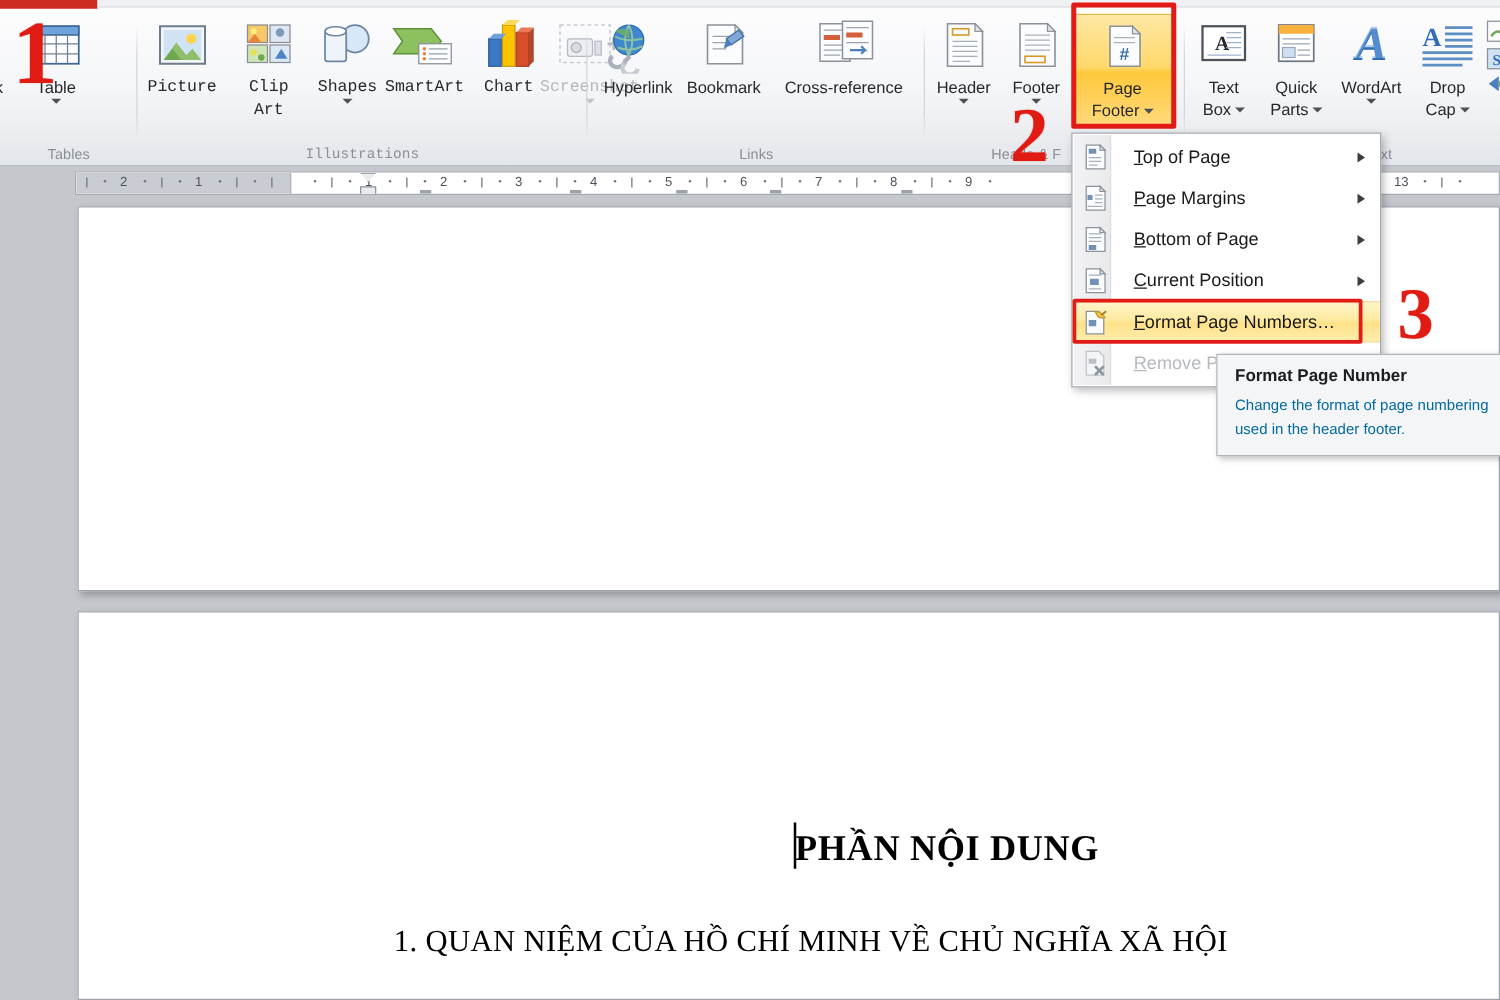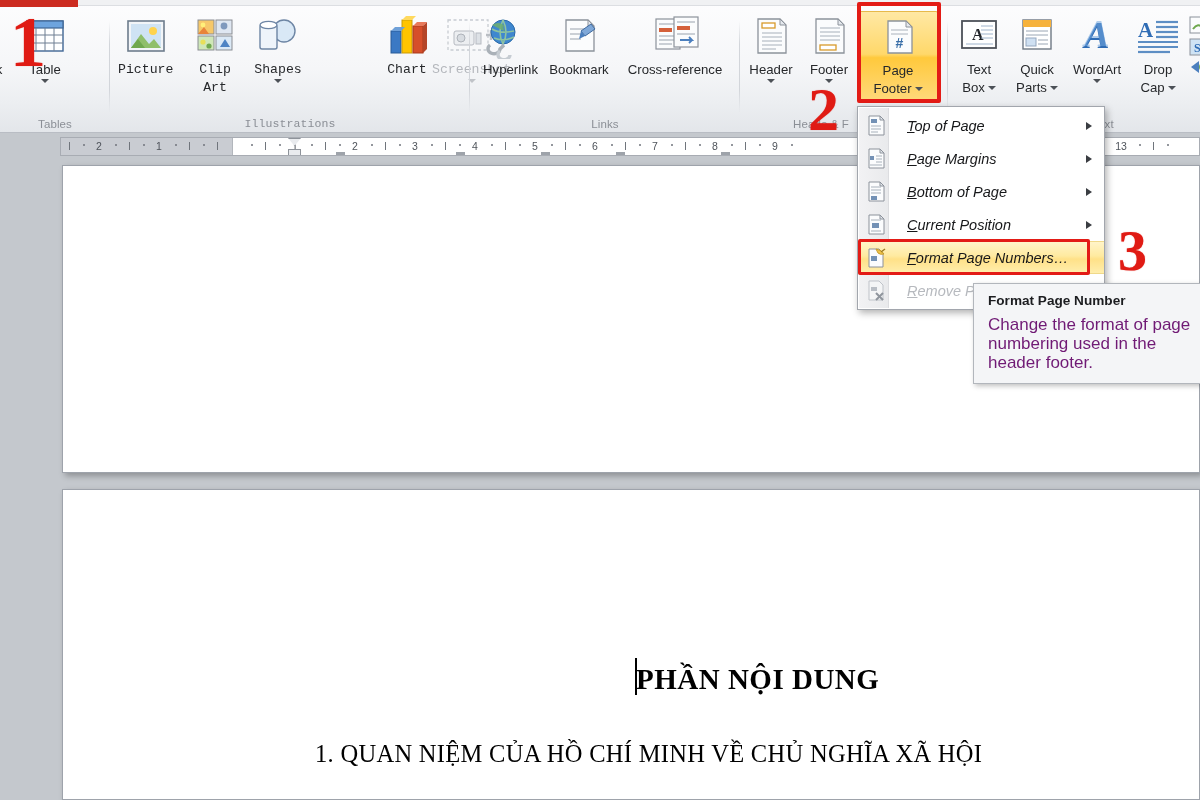--- a/index.html
+++ b/index.html
@@ -118,21 +118,20 @@
     left:252px; top:250px; font-size:24.5px; letter-spacing:.3px;
   }
 
   
   #pn-menu {
     position:absolute; left:857px; top:106px; width:248px;
     background:#ffffff; border:1px solid #a2a6ad;
     box-shadow:2px 3px 7px rgba(0,0,0,.30);
     padding:2px 0 2px 0;
     z-index:40;
-    font-style:italic;
   }
   #pn-menu .gutter {
     position:absolute; left:1px; top:1px; width:30px; bottom:1px;
     background:linear-gradient(to right,#f2f2f4,#e9eaec);
     border-right:1px solid #dcdde0;
   }
   .mi {
     position:relative; height:33px; display:flex; align-items:center;
     padding-left:3px; cursor:default; z-index:2;
   }
@@ -161,21 +160,21 @@
   #tooltip {
     position:absolute; left:973px; top:283px; width:238px;
     background:#f4f5f7; border:1px solid #b2b6bc;
     box-shadow:2px 2px 5px rgba(0,0,0,.25);
     padding:9px 11px 11px 14px; z-index:60;
   }
   #tooltip .tt-title {
     font-size:13.6px; font-weight:bold; color:#1c1d20; margin-bottom:7px;
   }
   #tooltip .tt-body {
-    font-size:17px; color:#701a75; line-height:19px;
+    font-size:12px; color:#0369a1; line-height:19px;
   }
 
   
   .stepnum {
     position:absolute; font-family:"Liberation Serif", serif;
     color:#e01b14; font-weight:bold; line-height:1; z-index:70;
     text-shadow:0 0 1px rgba(224,27,20,.5);
   }
   #step-1 { left:10px; top:6px;  font-size:72px; }
   #step-2 { left:808px; top:78px; font-size:62px; }
@@ -263,20 +262,35 @@
         <svg width="56" height="44" viewBox="0 0 56 44">
           <circle cx="34" cy="16" r="11" fill="#d9e8f6" stroke="#6d85a4" stroke-width="1.4"></circle>
           <rect x="10" y="10" width="17" height="24" rx="2" fill="#eef4fa" stroke="#6d85a4" stroke-width="1.4"></rect>
           <ellipse cx="18.5" cy="10" rx="8.5" ry="3.6" fill="#ffffff" stroke="#6d85a4" stroke-width="1.3"></ellipse>
         </svg>
       </div>
       <div class="lbl">Shapes</div>
       <span class="caret"></span>
     </div>
 
+    <div class="bigbtn" style="left:198px;">
+      <div class="ico">
+        <svg width="62" height="44" viewBox="0 0 62 44">
+          <path d="M6 8 L36 8 L44 18 L36 28 L6 28 L13 18 Z" fill="#8dc05f" stroke="#5f9138" stroke-width="1.2"></path>
+          <rect x="26" y="20" width="26" height="16" fill="#fbfcfd" stroke="#8a8d93"></rect>
+          <circle cx="30.5" cy="24" r="1.4" fill="#e8843a"></circle>
+          <circle cx="30.5" cy="28" r="1.4" fill="#e8843a"></circle>
+          <circle cx="30.5" cy="32" r="1.4" fill="#e8843a"></circle>
+          <line x1="34" y1="24" x2="49" y2="24" stroke="#96a0ac"></line>
+          <line x1="34" y1="28" x2="49" y2="28" stroke="#96a0ac"></line>
+          <line x1="34" y1="32" x2="49" y2="32" stroke="#96a0ac"></line>
+        </svg>
+      </div>
+      <div class="lbl">SmartArt</div>
+    </div>
 
     <div class="bigbtn" style="left:272px;">
       <div class="ico">
         <svg width="50" height="44" viewBox="0 0 50 44">
           <rect x="9" y="16" width="10" height="22" fill="#3b79c4" stroke="#2b5c99"></rect>
           <rect x="20" y="5" width="10" height="33" fill="#ffc400" stroke="#c99b09"></rect>
           <rect x="31" y="11" width="10" height="27" fill="#d64e2a" stroke="#a93a1c"></rect>
           <polygon points="9,16 13,12 23,12 19,16" fill="#6fa0d8"></polygon>
           <polygon points="20,5 24,1 34,1 30,5" fill="#ffd95e"></polygon>
           <polygon points="31,11 35,7 45,7 41,11" fill="#e8795a"></polygon>

